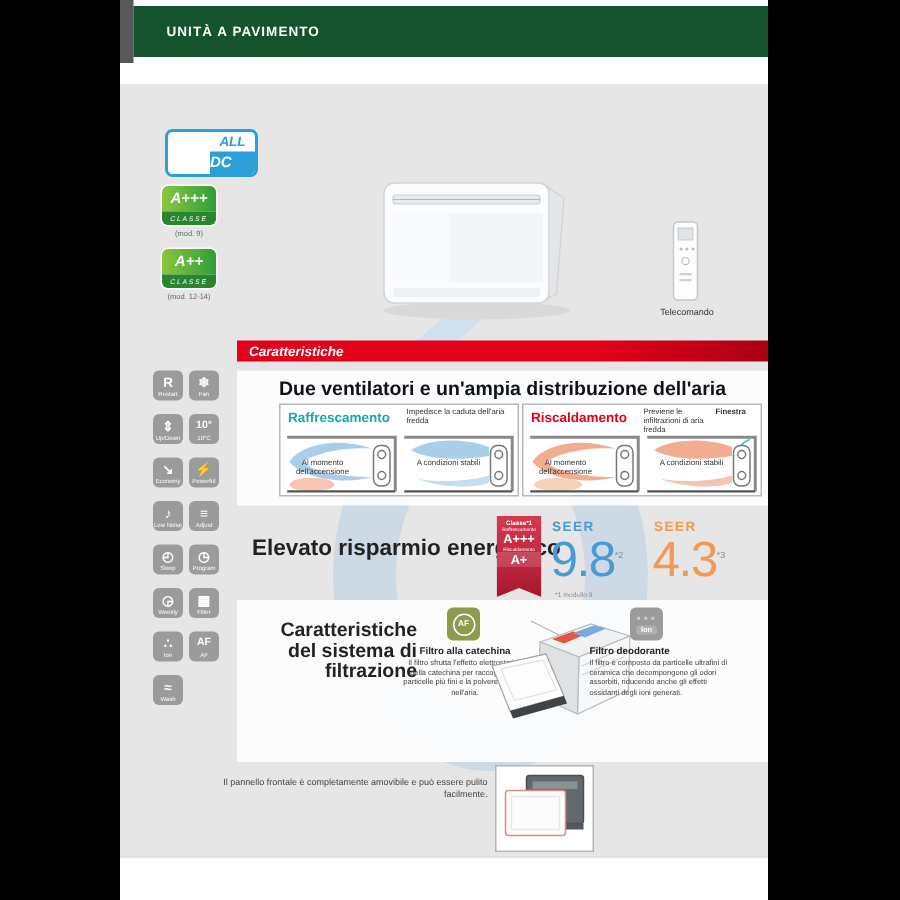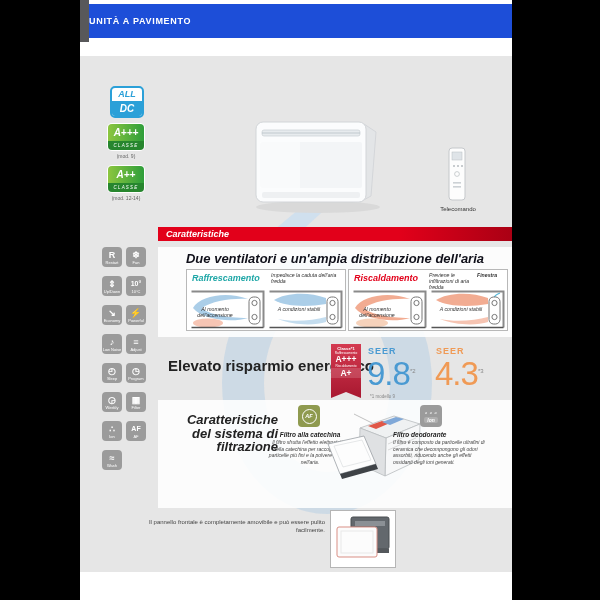--- a/index.html
+++ b/index.html
@@ -2,43 +2,43 @@
 <html><head>
 <meta charset="utf-8">
 <style>
   html,body{margin:0;padding:0;}
   body{width:600px;height:600px;background:#000;position:relative;overflow:hidden;
        font-family:"Liberation Sans",sans-serif;-webkit-font-smoothing:antialiased;}
   .abs{position:absolute;}
   .page{position:absolute;left:80px;top:0;width:432px;height:600px;background:#fff;overflow:hidden;}
   .graybody{position:absolute;left:0;top:56px;width:432px;height:516px;background:#e6e6e6;}
   .notch{position:absolute;left:0;top:0;width:9px;height:42px;background:#58585a;}
-  .topbar{position:absolute;left:9px;top:4px;width:423px;height:34px;background:#1d4ed8;color:#fff;
-          font-size:9px;font-weight:bold;letter-spacing:.7px;line-height:34px;box-sizing:border-box;}
+  .topbar{position:absolute;left:9px;top:4px;width:423px;height:34px;background:#14532d;color:#fff;
+          font-size:9px;font-weight:bold;letter-spacing:.7px;line-height:34px;padding-left:22px;box-sizing:border-box;}
   .models{position:absolute;left:40px;top:64px;width:392px;text-align:center;font-size:12.5px;font-weight:bold;color:#1c1c1c;}
   
-  .alldc{position:absolute;left:30px;top:86px;width:30px;height:28px;border:2px solid #2ba0d8;border-radius:5px;background:#fff;overflow:hidden;}
+  .alldc{position:absolute;left:30px;top:86px;width:30px;height:28px;border:2px solid #2ba0d8;border-radius:5px;background:#fff;overflow:hidden;padding-left:28px;}
   .alldc .t{height:13px;text-align:center;font-style:italic;font-weight:bold;font-size:9px;color:#2ba0d8;line-height:13px;}
-  .alldc .b{height:15px;background:#2ba0d8;text-align:center;font-style:italic;font-weight:bold;font-size:10px;color:#fff;line-height:15px;}
+  .alldc .b{height:15px;background:#2ba0d8;font-style:italic;font-weight:bold;font-size:10px;color:#fff;line-height:15px;}
   .ebadge{position:absolute;width:36px;border-radius:4px;overflow:hidden;box-shadow:0 0 0 1px #fff;}
   .ebadge .g{height:17px;background:linear-gradient(90deg,#8cc63f,#2e9e3a);color:#fff;font-weight:bold;font-style:italic;
              font-size:10px;line-height:17px;text-align:center;}
   .ebadge .c{height:9px;background:#27862e;color:#fff;font-style:italic;font-size:4.5px;letter-spacing:1.2px;line-height:9px;text-align:center;}
   .bnote{position:absolute;width:44px;text-align:center;font-size:5px;color:#666;}
   
   .featbar{position:absolute;left:78px;top:227px;width:354px;height:14px;color:#fff;font-size:9px;font-weight:bold;font-style:italic;
            line-height:14px;padding-left:8px;box-sizing:border-box;
            background:linear-gradient(90deg,#e2001a 0%,#e2001a 68%,#aa0014 100%);}
   
   .sicon{position:absolute;width:20px;height:20px;background:#9b9b9b;border-radius:4px;color:#fff;
          display:flex;flex-direction:column;align-items:center;justify-content:center;}
   .sg{font-size:9px;line-height:10px;font-weight:bold;}
   .sl{font-size:4px;line-height:5px;white-space:nowrap;}
   
-  .wbox{position:absolute;background:rgba(255,255,255,.88);font-style:italic;}
+  .wbox{position:absolute;background:rgba(255,255,255,.88);}
   .air-title{position:absolute;left:0;top:4px;width:100%;text-align:center;font-size:13px;font-weight:bold;color:#10101a;}
   .panel{position:absolute;width:160px;height:62px;background:#fff;border:1px solid #b8b8b8;box-sizing:border-box;}
   .p-head{position:absolute;left:5px;top:3px;font-size:9px;font-weight:bold;}
   .teal{color:#1fa7a7;} .redt{color:#e2001a;}
   .p-captop{position:absolute;top:2px;font-size:5.2px;line-height:1.2;color:#333;}
   .cell{position:absolute;top:20px;width:75px;height:39px;}
   .p-state{position:absolute;font-size:5.2px;line-height:1.2;color:#333;text-align:center;}
   .p-win{position:absolute;font-size:5.2px;font-weight:bold;color:#333;}
   
   .en-title{position:absolute;left:88px;top:357px;font-size:15px;font-weight:bold;color:#222;}

